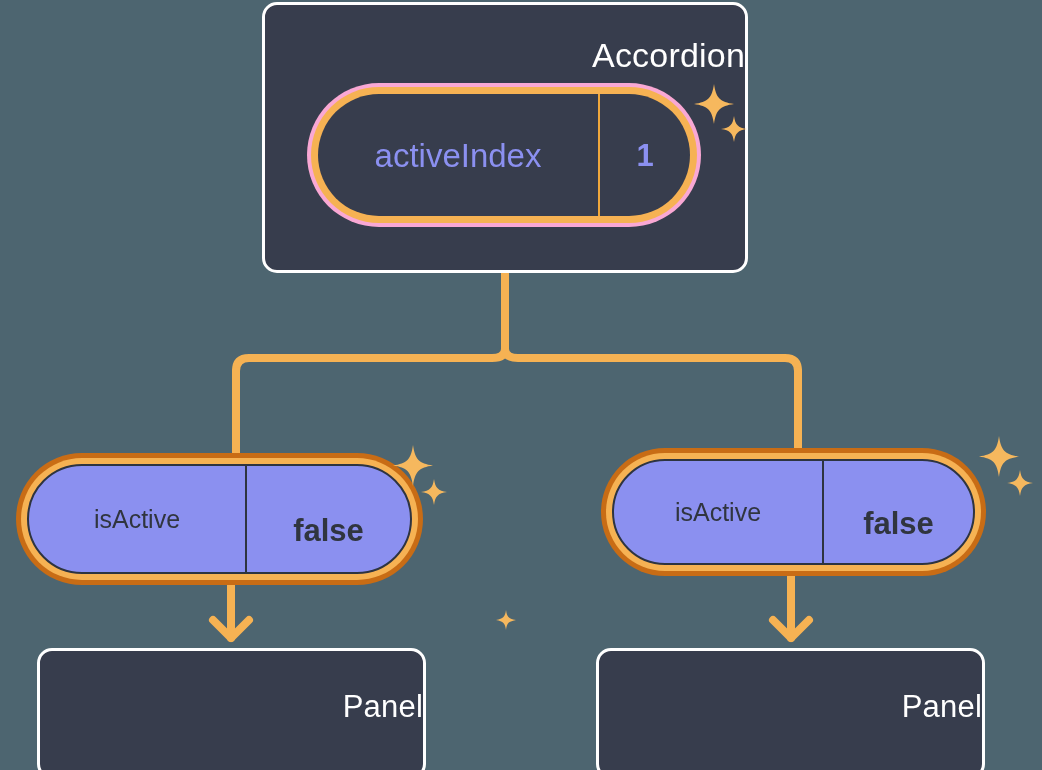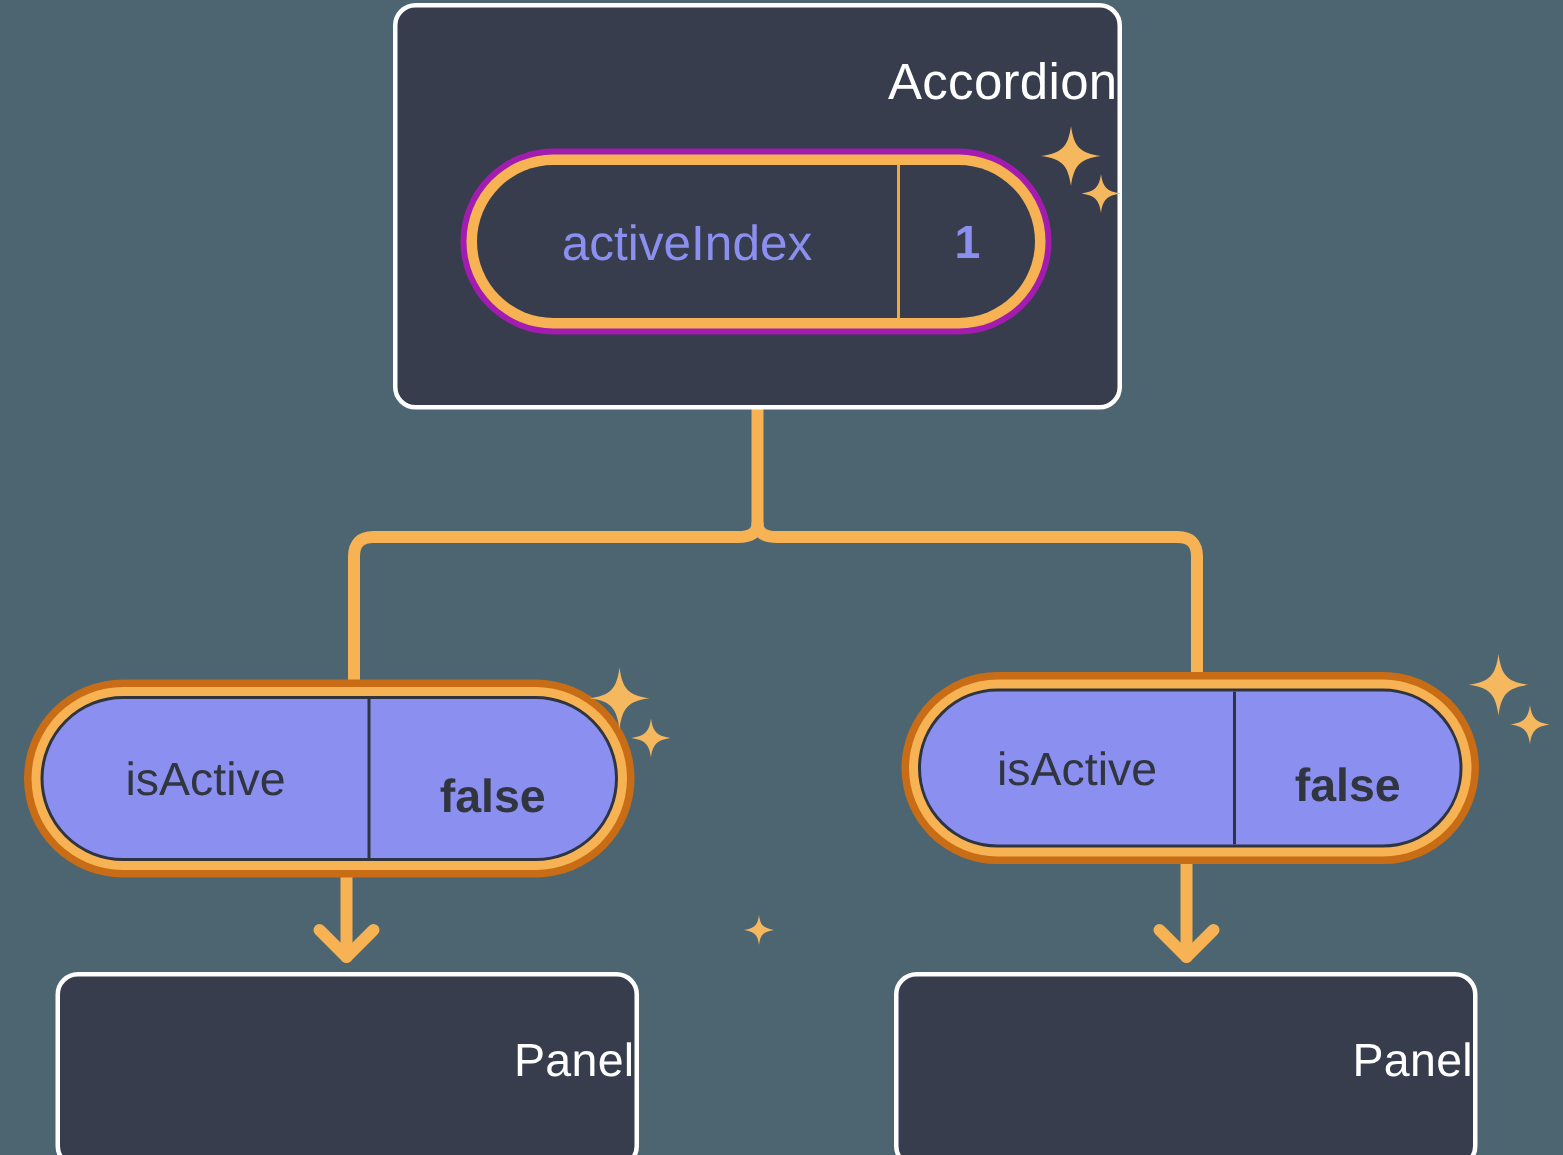--- a/index.html
+++ b/index.html
@@ -91,24 +91,24 @@
     border-radius: 999px;
     height: 100%;
     display: flex;
     align-items: stretch;
     overflow: hidden;
   }
 
   
   #pill-activeindex {
     left: 307px;
-    top: 99px;
+    top: 83px;
     width: 394px;
-    height: 124px;
-    background: #a21caf;
+    height: 144px;
+    background: #f9a8d4;
     padding: 4px;
   }
   #pill-activeindex .pill-band {
     background: #f6b253;
     padding: 7px;
   }
   #pill-activeindex .pill-body {
     background: #373d4d;
     border: 0;
   }
@@ -130,21 +130,21 @@
   
   .pill-purple .pill-body {
     background: #8b90f0;
     border: 2px solid #2e3440;
   }
   .pill-purple .pill-key,
   .pill-purple .pill-val {
     color: #30353f;
   }
   .pill-purple .pill-key {
-    font-size: 31px;
+    font-size: 25px;
     border-right: 2px solid #2e3440;
   }
   .pill-purple .pill-val {
     font-size: 31px;
     font-weight: bold;
     margin-top: 22px;
   }
 
   #pill-isactive-false {
     left: 16px;

